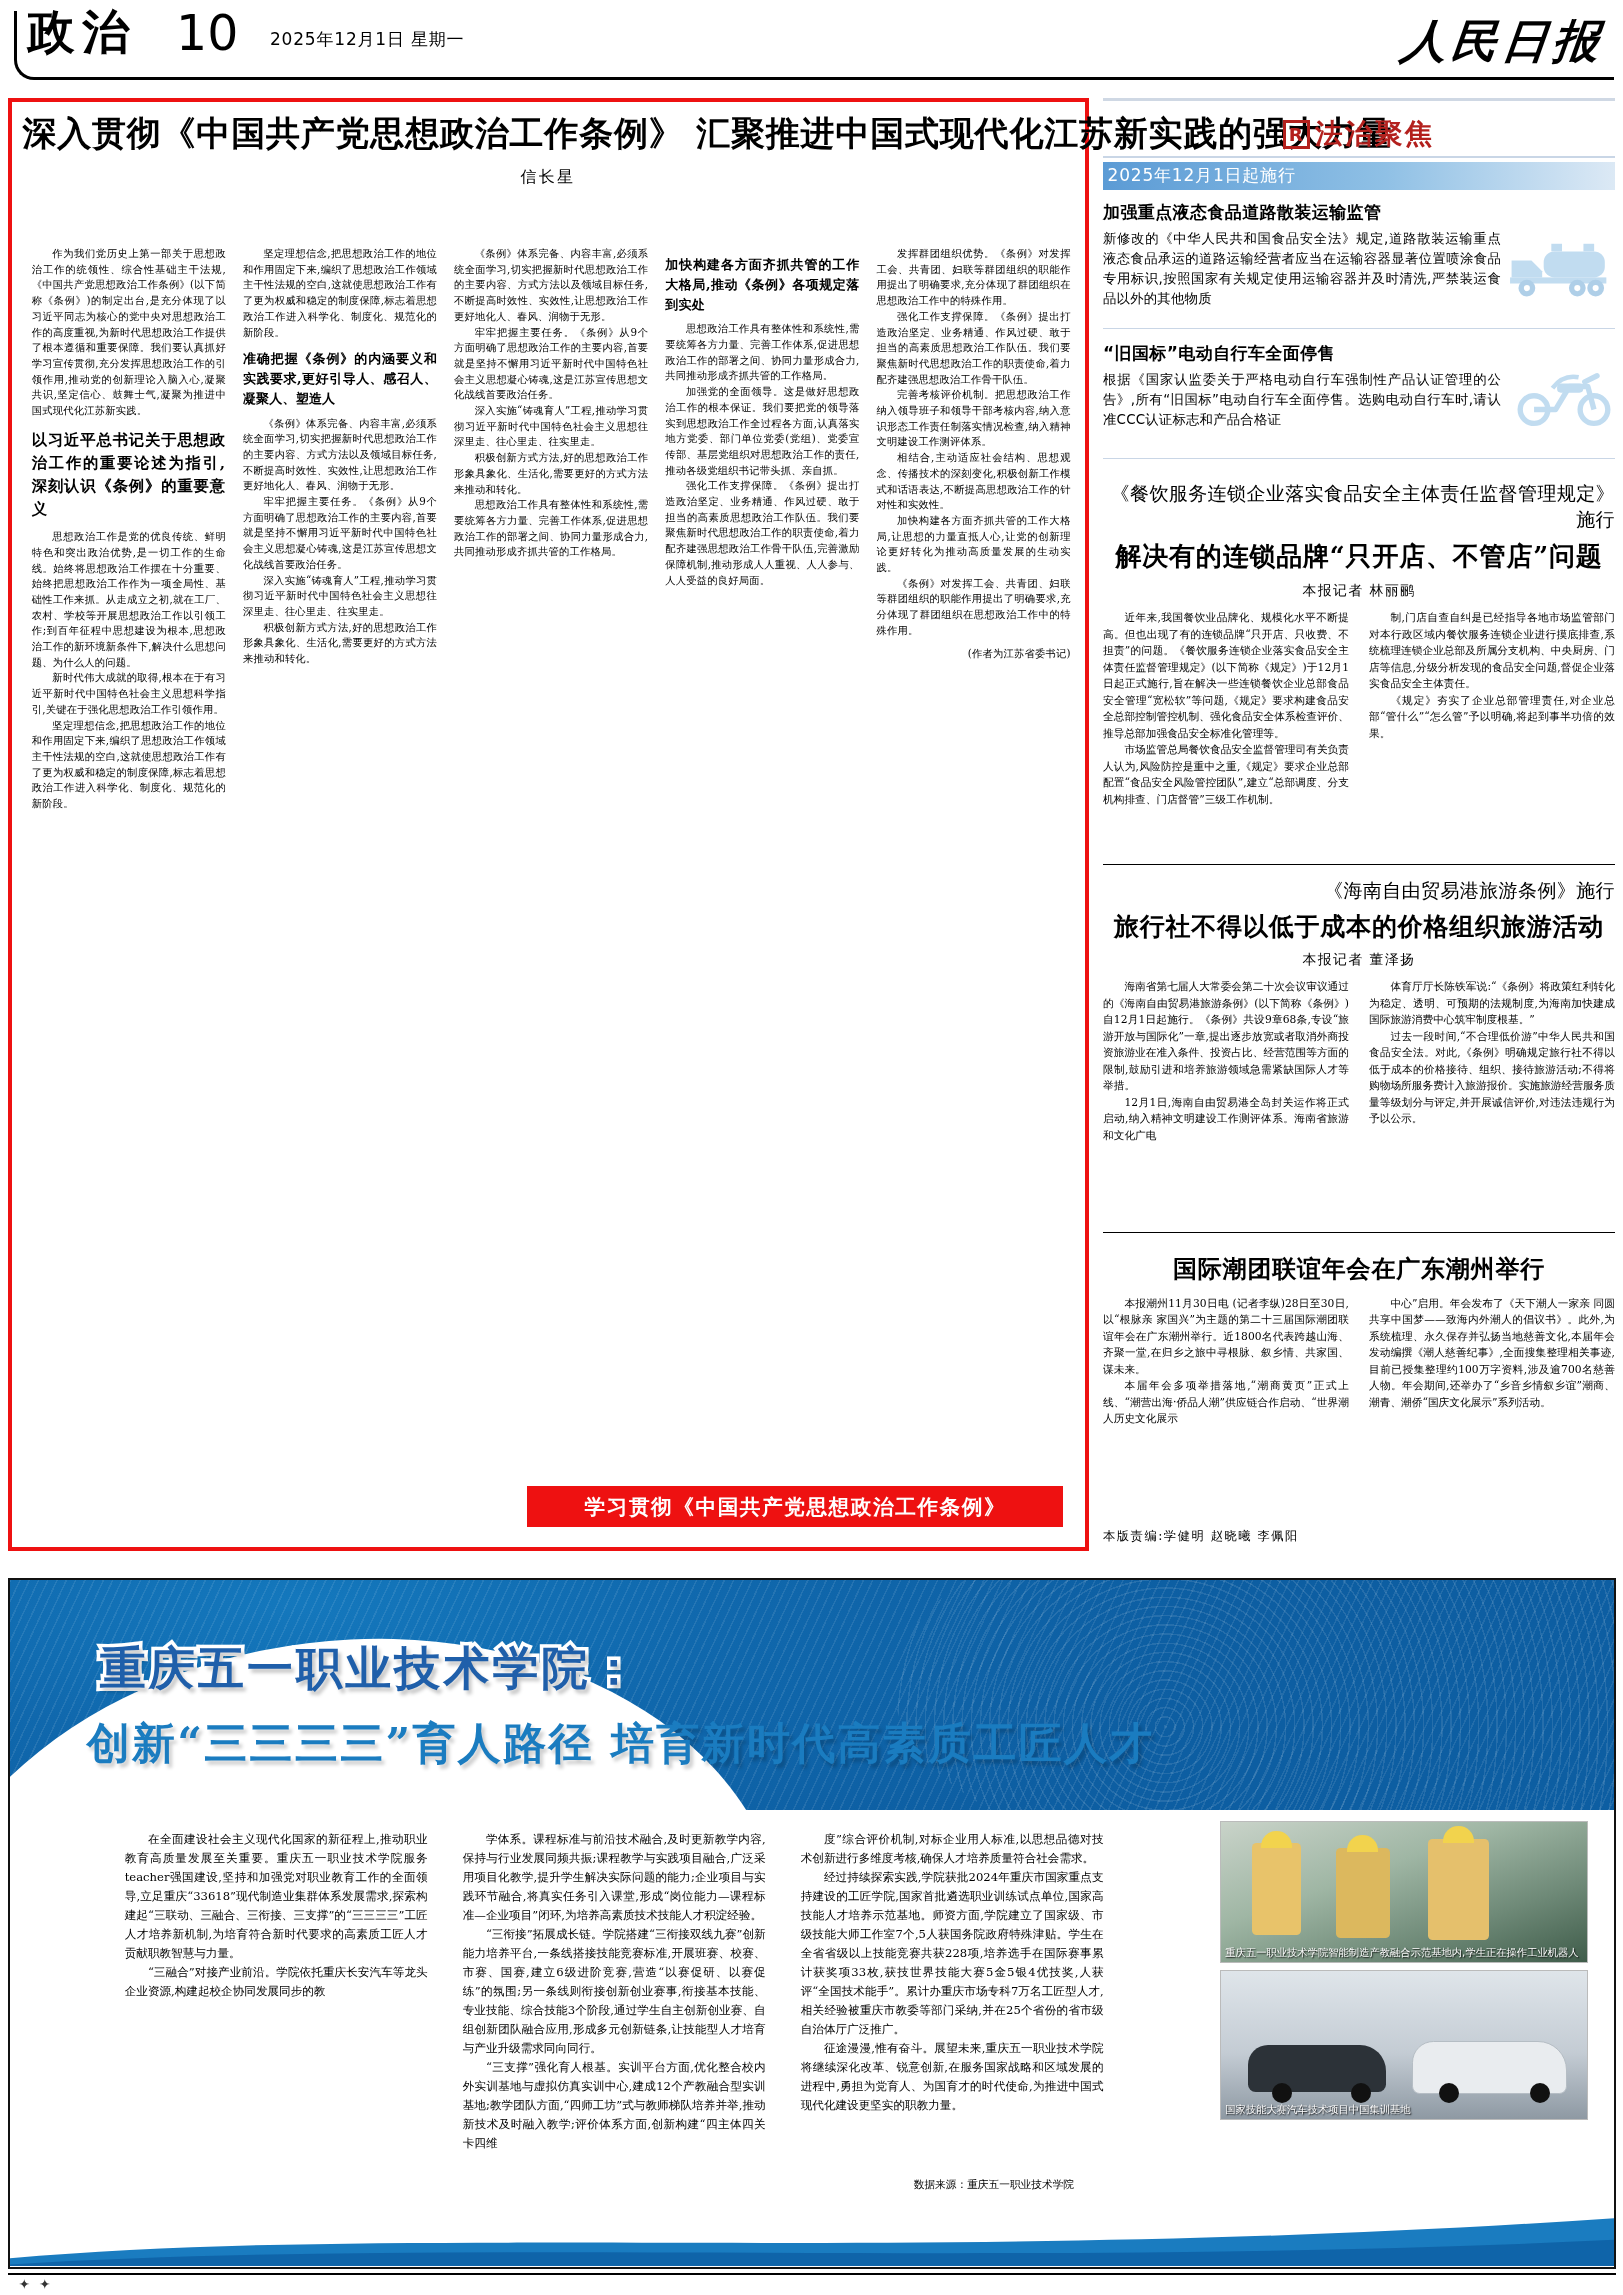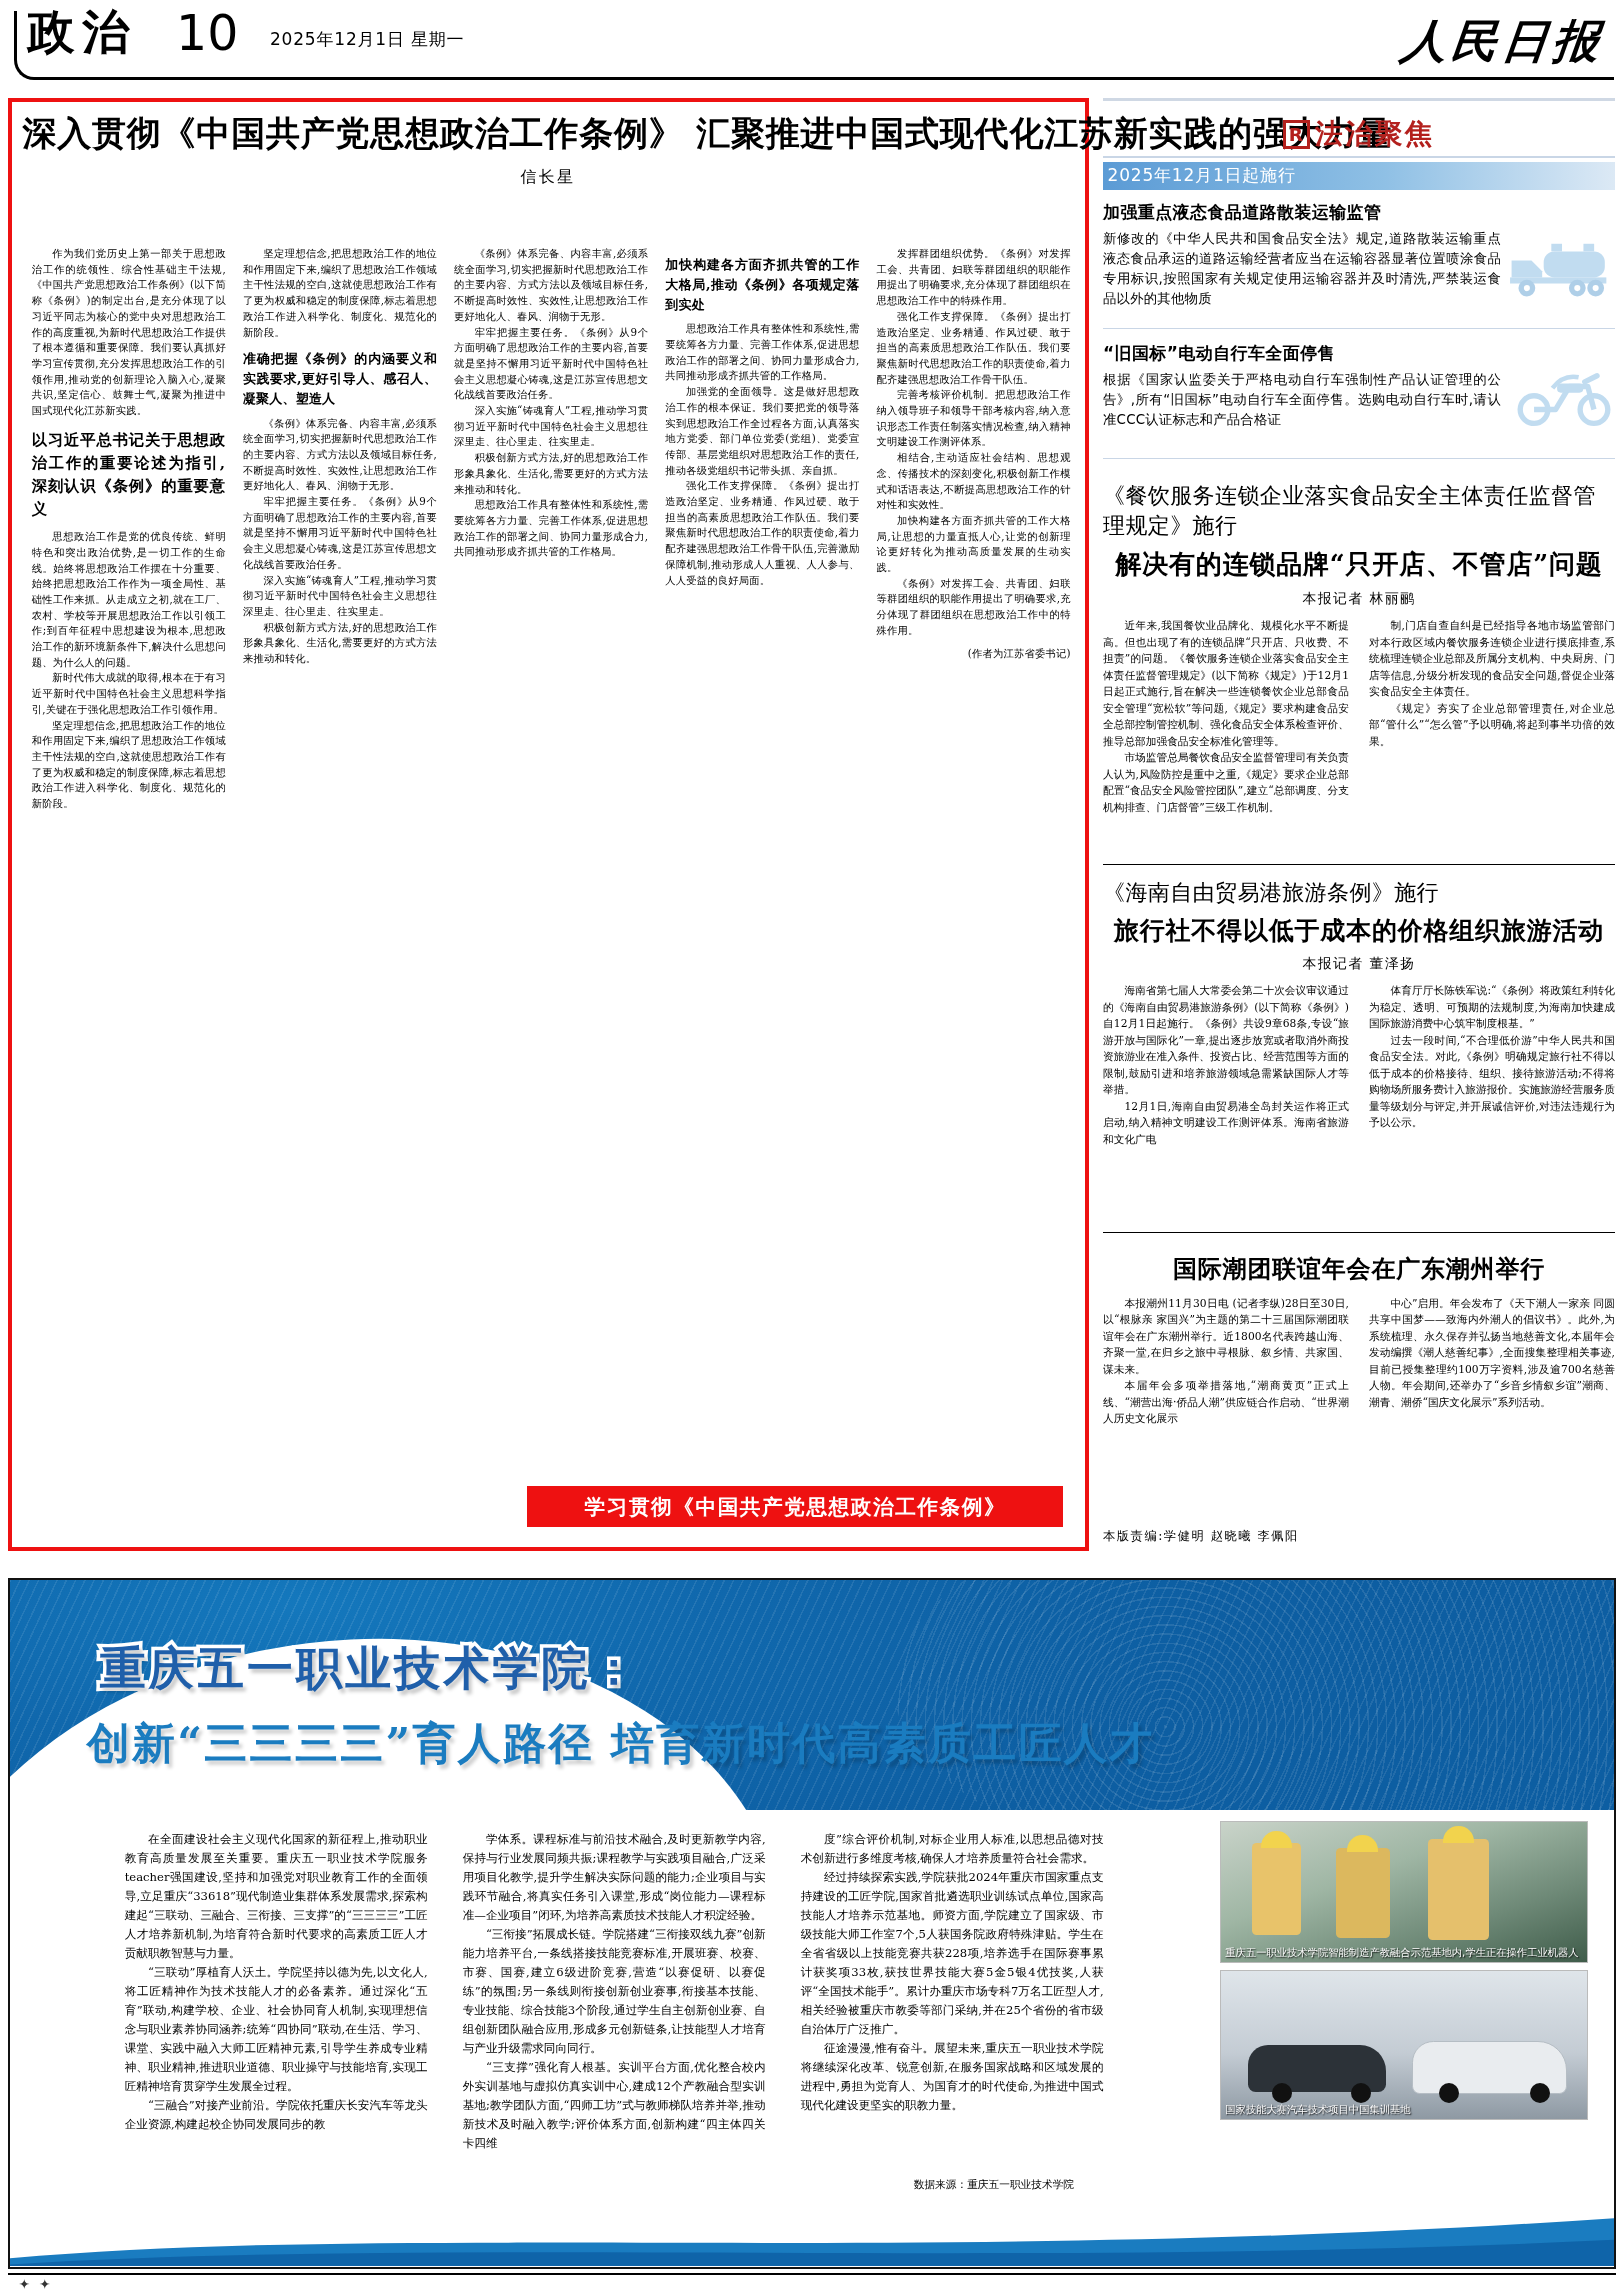--- a/index.html
+++ b/index.html
@@ -123,21 +123,21 @@
   }
   .fz-b{
     font-size:13.4px;line-height:20px;text-align:justify;
     font-family:"DejaVu Sans","Liberation Sans",sans-serif;
     letter-spacing:0.2px;
   }
   .fz-art{position:absolute;right:1.5px;opacity:.55;}
   .fz-sep{position:absolute;left:0;width:512px;height:0.8px;background:#c9d6e6;}
 
   .art-shoulder{
-    text-align:left;font-size:22px;letter-spacing:0.4px;
+    text-align:right;font-size:19px;letter-spacing:0.4px;
     font-family:"DejaVu Serif","Liberation Serif",serif;
   }
   .art-main{
     text-align:center;font-size:27px;font-weight:700;letter-spacing:0.8px;
     margin-top:6.1px;white-space:nowrap;
     font-family:"DejaVu Serif","Liberation Serif",serif;
   }
   .art-by{
     text-align:center;font-size:13.8px;margin-top:7.7px;letter-spacing:1.5px;
     font-family:"DejaVu Serif","Liberation Serif",serif;
@@ -415,21 +415,20 @@
     <div class="swoosh2"></div>
     <div class="swoosh1"></div>
   </div>
   <div id="adv-title1" class="serif">重庆五一职业技术学院：</div>
   <div id="adv-title2" class="serif">创新“三三三三”育人路径   培育新时代高素质工匠人才</div>
 
   <div id="adv-body">
     <div class="adv-cols">
       <div class="c">
         <p>在全面建设社会主义现代化国家的新征程上,推动职业教育高质量发展至关重要。重庆五一职业技术学院服务teacher强国建设,坚持和加强党对职业教育工作的全面领导,立足重庆“33618”现代制造业集群体系发展需求,探索构建起“三联动、三融合、三衔接、三支撑”的“三三三三”工匠人才培养新机制,为培育符合新时代要求的高素质工匠人才贡献职教智慧与力量。</p>
-        <p>“三联动”厚植育人沃土。学院坚持以德为先,以文化人,将工匠精神作为技术技能人才的必备素养。通过深化“五育”联动,构建学校、企业、社会协同育人机制,实现理想信念与职业素养协同涵养;统筹“四协同”联动,在生活、学习、课堂、实践中融入大师工匠精神元素,引导学生养成专业精神、职业精神,推进职业道德、职业操守与技能培育,实现工匠精神培育贯穿学生发展全过程。</p>
         <p>“三融合”对接产业前沿。学院依托重庆长安汽车等龙头企业资源,构建起校企协同发展同步的教</p>
       </div>
       <div class="c">
         <p>学体系。课程标准与前沿技术融合,及时更新教学内容,保持与行业发展同频共振;课程教学与实践项目融合,广泛采用项目化教学,提升学生解决实际问题的能力;企业项目与实践环节融合,将真实任务引入课堂,形成“岗位能力—课程标准—企业项目”闭环,为培养高素质技术技能人才积淀经验。</p>
         <p>“三衔接”拓展成长链。学院搭建“三衔接双线九赛”创新能力培养平台,一条线搭接技能竞赛标准,开展班赛、校赛、市赛、国赛,建立6级进阶竞赛,营造“以赛促研、以赛促练”的氛围;另一条线则衔接创新创业赛事,衔接基本技能、专业技能、综合技能3个阶段,通过学生自主创新创业赛、自组创新团队融合应用,形成多元创新链条,让技能型人才培育与产业升级需求同向同行。</p>
         <p>“三支撑”强化育人根基。实训平台方面,优化整合校内外实训基地与虚拟仿真实训中心,建成12个产教融合型实训基地;教学团队方面,“四师工坊”式与教师梯队培养并举,推动新技术及时融入教学;评价体系方面,创新构建“四主体四关卡四维</p>
       </div>
       <div class="c">
         <p>度”综合评价机制,对标企业用人标准,以思想品德对技术创新进行多维度考核,确保人才培养质量符合社会需求。</p>
         <p>经过持续探索实践,学院获批2024年重庆市国家重点支持建设的工匠学院,国家首批遴选职业训练试点单位,国家高技能人才培养示范基地。师资方面,学院建立了国家级、市级技能大师工作室7个,5人获国务院政府特殊津贴。学生在全省省级以上技能竞赛共获228项,培养选手在国际赛事累计获奖项33枚,获技世界技能大赛5金5银4优技奖,人获评“全国技术能手”。累计办重庆市场专科7万名工匠型人才,相关经验被重庆市教委等部门采纳,并在25个省份的省市级自治体厅广泛推广。</p>

